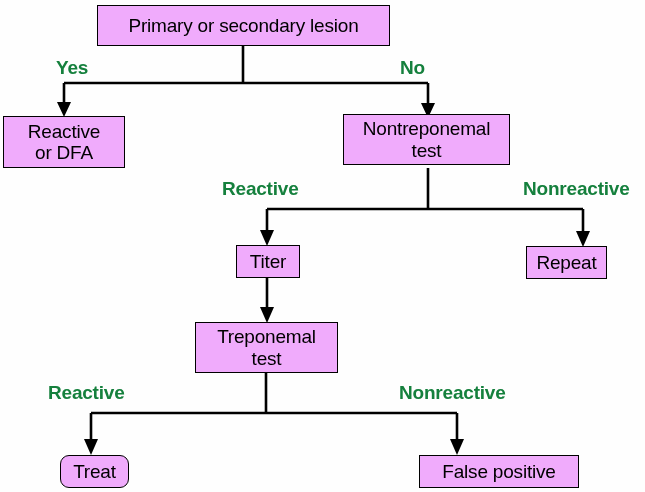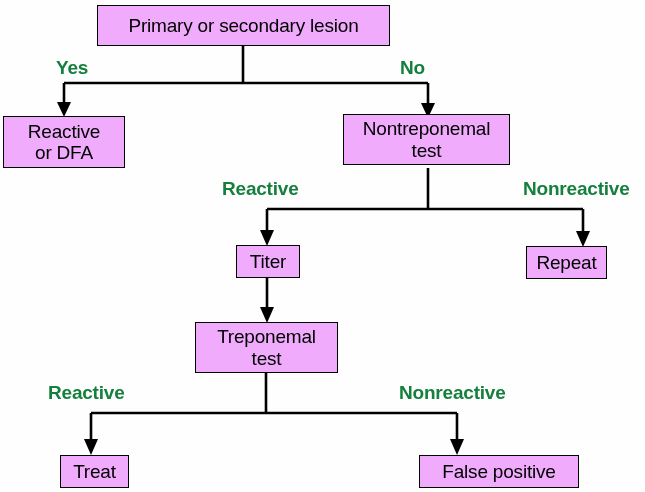--- a/index.html
+++ b/index.html
@@ -131,21 +131,21 @@
 
   <div class="node" style="left:526px; top:246px; width:81px; height:33px; font-size:19px;">
     <span>Repeat</span>
   </div>
 
   <div class="node" style="left:195px; top:322px; width:143px; height:51px; font-size:19px; white-space:pre-line;">
     <span>Treponemal
 test</span>
   </div>
 
-  <div class="node" style="left:60px; top:455px; width:69px; height:33px; font-size:19px;">
+  <div class="node" style="left:60px; top:455px; width:69px; height:33px; font-size:19px;border-radius:9px;">
     <span>Treat</span>
   </div>
 
   <div class="node" style="left:377px; top:455px; width:160px; height:33px; font-size:19px;margin-left:42px;">
     <span>False positive</span>
   </div>
 
   <div class="edge-label" style="left:56px; top:57px; font-size:19px;">Yes</div>
 
   <div class="edge-label" style="left:400px; top:57px; font-size:19px;">No</div>

